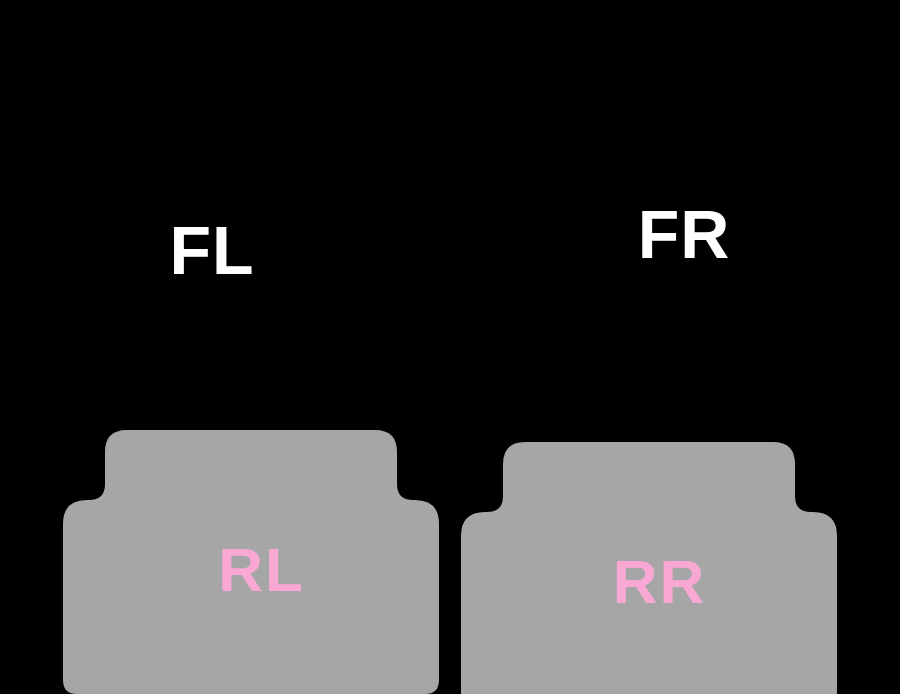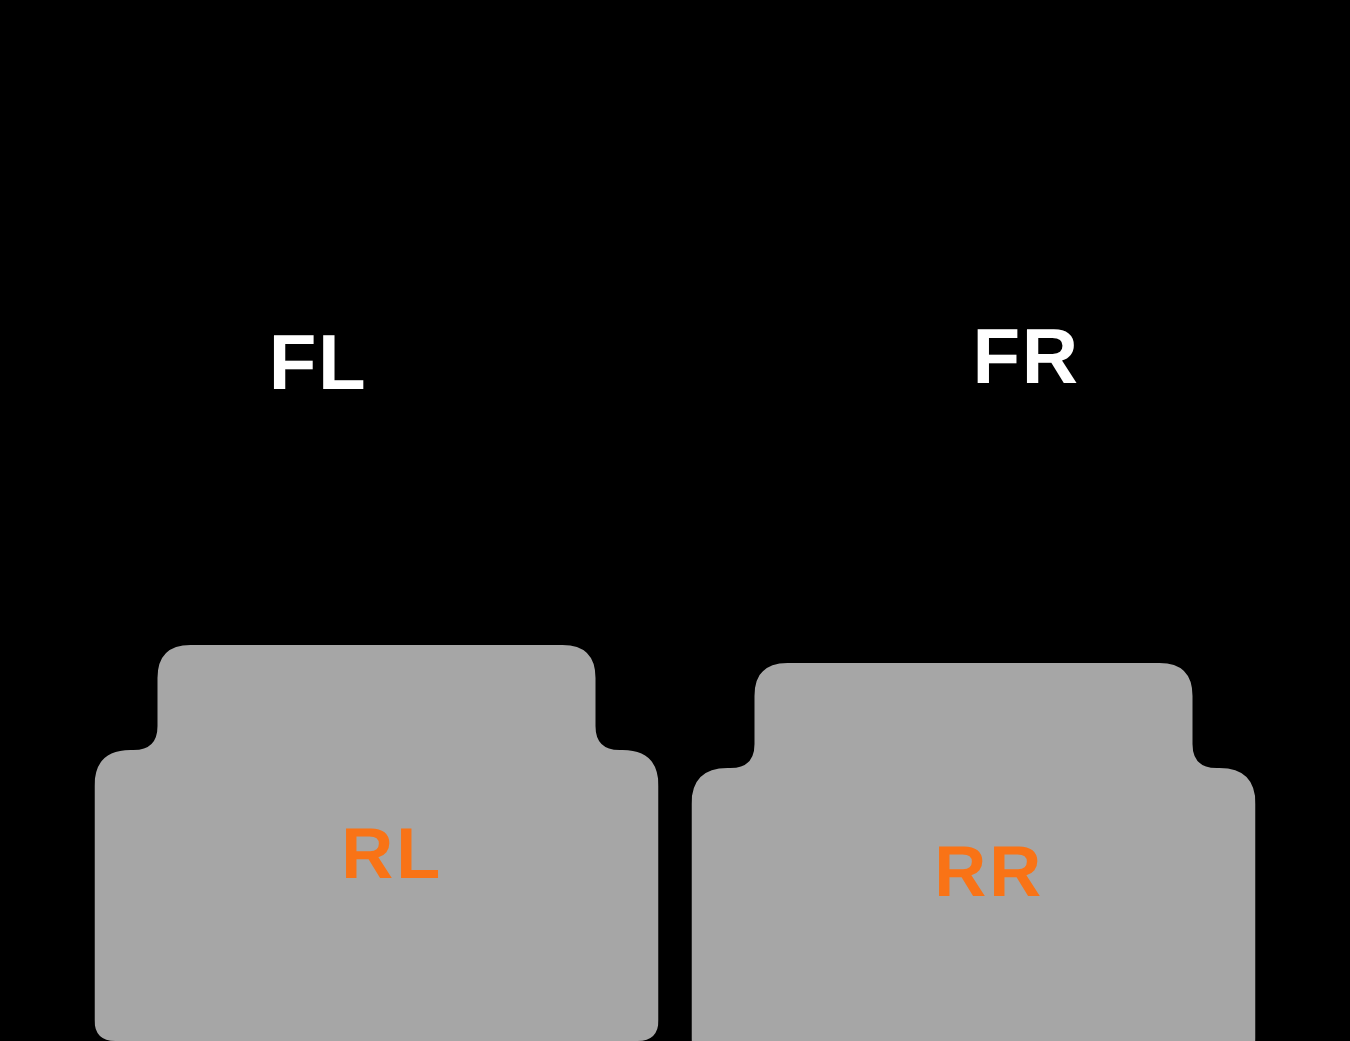--- a/index.html
+++ b/index.html
@@ -15,29 +15,29 @@
     height: 694px;
     background: #000;
     overflow: hidden;
   }
 
   .pos-label {
     position: absolute;
     width: 160px;
     text-align: center;
     color: #fff;
-    font-size: 52px;
+    font-size: 68px;
     font-weight: bold;
     letter-spacing: 1px;
     line-height: 1;
     user-select: none;
   }
 
   .pos-label.front-left  { left: 132px; top: 216px; }
-  .pos-label.front-right { left: 604px; top: 212px; }
+  .pos-label.front-right { left: 604px; top: 200px; }
 
   .mat {
     position: absolute;
     width: 376px;
     height: 264px;
     top: 430px;
   }
 
   .mat.rear-left  { left: 63px;  }
   .mat.rear-right { left: 461px; margin-top: 12px; }
@@ -53,22 +53,22 @@
 
   .mat .mat-label {
     position: absolute;
     left: 0;
     top: 70px;          
     width: 100%;
     height: 140px;
     display: flex;
     align-items: center;
     justify-content: center;
-    color: #f97316;
-    font-size: 48px;
+    color: #f9a8d4;
+    font-size: 62px;
     font-weight: bold;
     letter-spacing: 2px;
     line-height: 1;
     user-select: none;
     padding-left: 21px;
   }
 </style>
 </head>
 <body>
 

